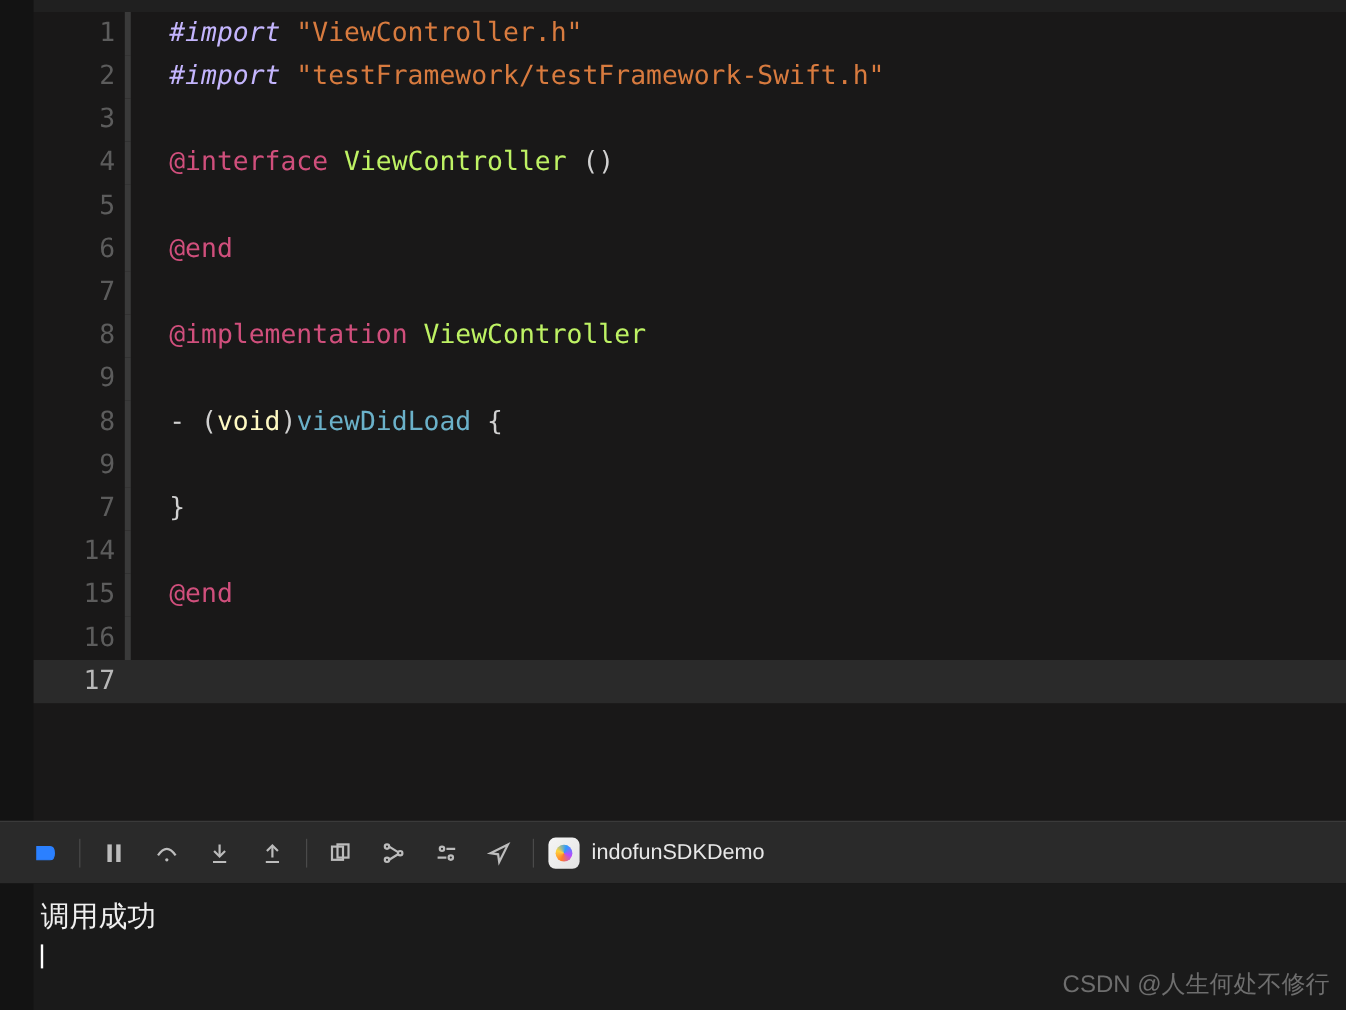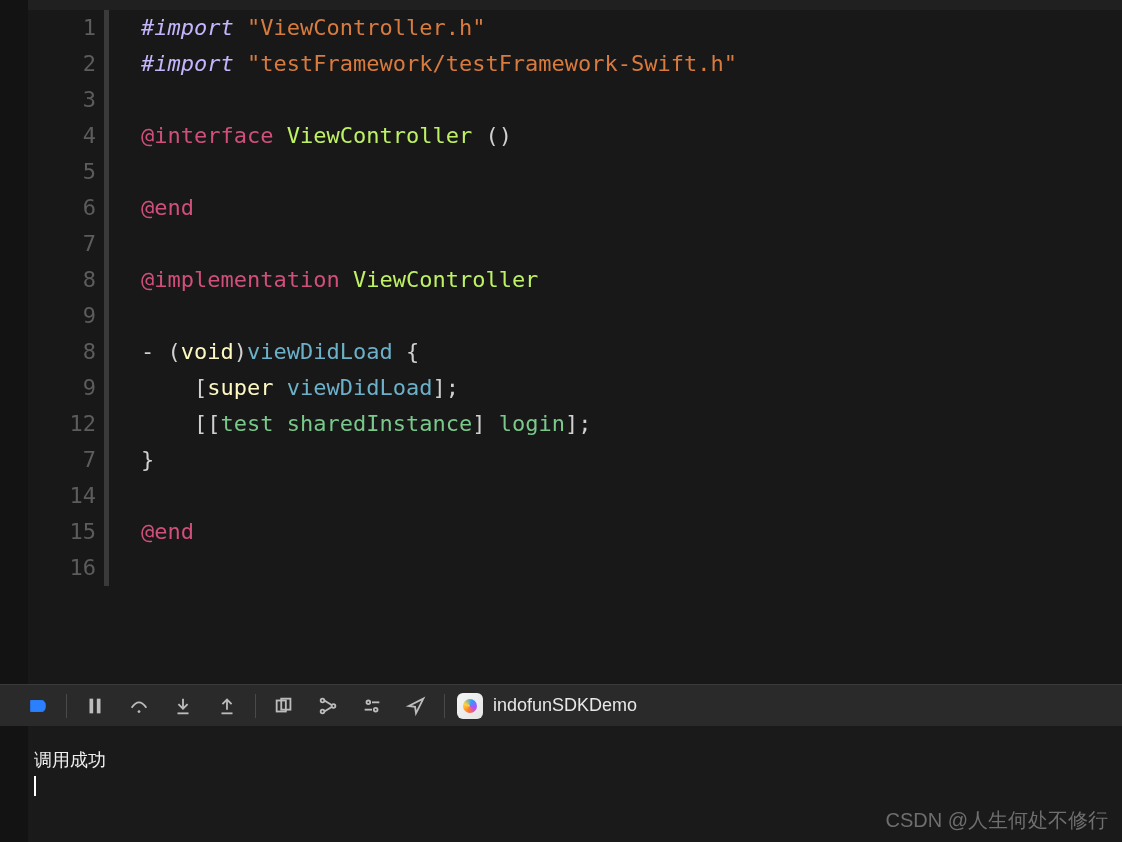--- a/index.html
+++ b/index.html
@@ -67,21 +67,21 @@
   .t-type    { color: #bef264; }
   .t-method  { color: #6bb1c9; }
   .t-kw2     { color: #fef9c3; }
   .t-call    { color: #78c98a; }
   .t-plain   { color: #d0d0d0; }
 
   .debug-toolbar {
     position: absolute;
     left: 0; right: 0;
     top: 684px;
-    height: 42px;
+    height: 52px;
     background: #2a2a2a;
     border-top: 1px solid #3a3a3a;
     display: flex;
     align-items: center;
     padding-left: 16px;
     gap: 0;
   }
   .tool-btn {
     width: 44px; height: 36px;
     display: flex; align-items: center; justify-content: center;
@@ -117,21 +117,21 @@
     background: conic-gradient(from 200deg,#ff7b2b,#ffd43b,#2b9bff,#b84bff,#ff7b2b);
   }
 
   .console {
     position: absolute;
     left: 28px; right: 0;
     top: 736px; bottom: 0;
     background: #1a1a1a;
     color: #f0f0f0;
     font-family: -apple-system, "PingFang SC", sans-serif;
-    font-size: 18px;
+    font-size: 24px;
     padding: 12px 6px;
   }
   .console .cursor {
     display:inline-block;
     width: 2px; height: 20px;
     background:#fff;
     vertical-align:text-bottom;
     margin-top:4px;
   }
   .watermark {
@@ -195,45 +195,44 @@
       <div class="code"></div>
     </div>
     <div class="code-row">
       <div class="gutter">8</div>
       <div class="change-bar on"></div>
       <div class="code"><span class="t-plain">- (</span><span class="t-kw2">void</span><span class="t-plain">)</span><span class="t-method">viewDidLoad</span><span class="t-plain"> {</span></div>
     </div>
     <div class="code-row">
       <div class="gutter">9</div>
       <div class="change-bar on"></div>
-      <div class="code"><span class="t-plain">    [</span><span class="t-kw2">super</span><span class="t-plain"> </span><span class="t-method">viewDidLoad</span><span class="t-plain">];</span></div>
-    </div>
-    <div class="code-row">
-      <div class="gutter">12</div>
-      <div class="change-bar on"></div>
-      <div class="code"><span class="t-plain">    [[</span><span class="t-call">test</span><span class="t-plain"> </span><span class="t-call">sharedInstance</span><span class="t-plain">] </span><span class="t-call">login</span><span class="t-plain">];</span></div>
     </div>
     <div class="code-row">
       <div class="gutter">7</div>
       <div class="change-bar on"></div>
       <div class="code"><span class="t-plain">}</span></div>
     </div>
     <div class="code-row">
       <div class="gutter">14</div>
       <div class="change-bar on"></div>
       <div class="code"></div>
     </div>
     <div class="code-row">
       <div class="gutter">15</div>
       <div class="change-bar on"></div>
       <div class="code"><span class="t-keyword">@end</span></div>
     </div>
     <div class="code-row">
       <div class="gutter">16</div>
       <div class="change-bar on"></div>
+      <div class="code"></div>
+    </div>
+    <div class="code-row current">
+      <div class="gutter">17</div>
+      <div class="change-bar"></div>
       <div class="code"></div>
     </div>
   </div>
 
 <div class="debug-toolbar">
   <div class="tool-btn blue">
     <svg viewBox="0 0 24 24">
         <path d="M4 6 L16 6 Q20 6 20 12 Q20 18 16 18 L4 18 Z" fill="#2b80ff"></path>
       </svg>
   </div>

